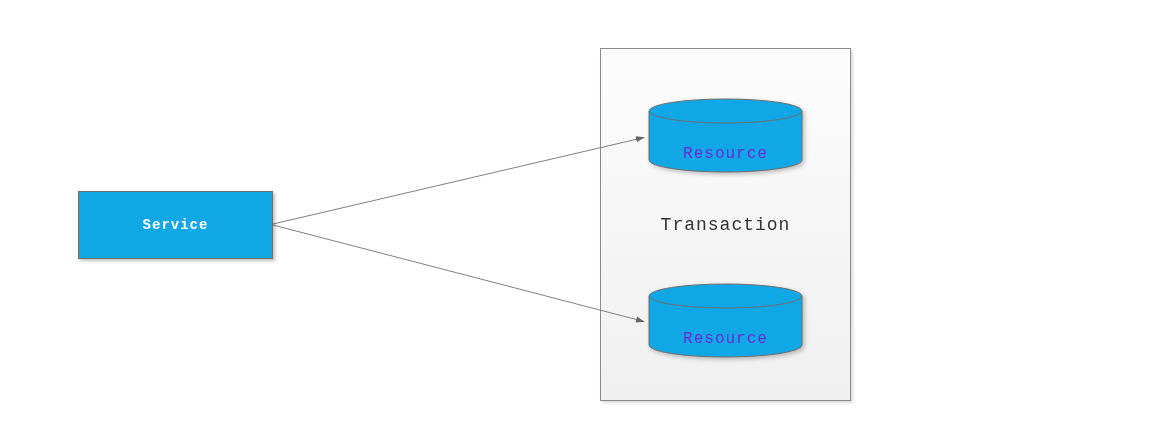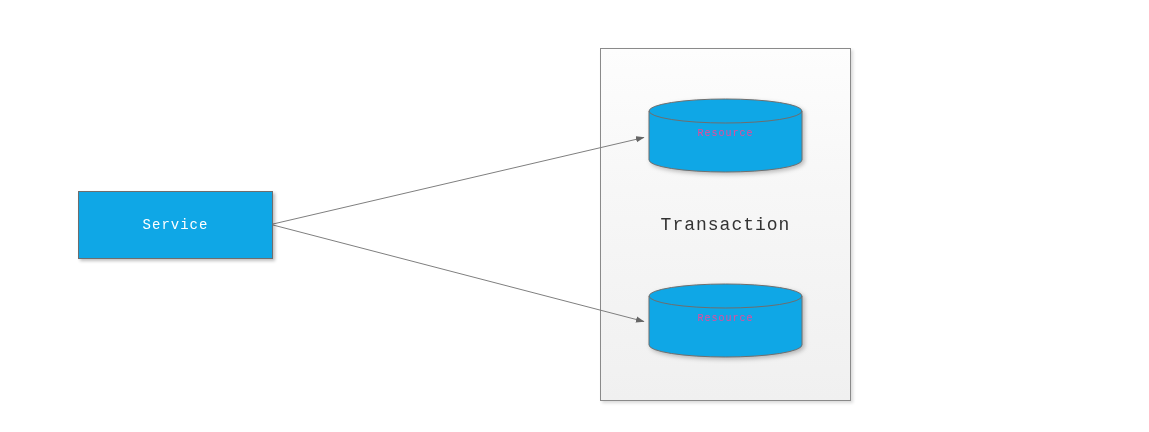--- a/index.html
+++ b/index.html
@@ -46,20 +46,21 @@
     position: absolute;
     left: 78px; top: 191px;
     width: 193px; height: 66px;
     background: #0fa7e6;
     border: 1px solid #6e6e6e;
     box-shadow: 2px 2px 3px rgba(0,0,0,0.25);
     z-index: 3;
     display: flex;
     align-items: center;
     justify-content: center;
+    font-weight: bold;
   }
   .node-rect .node-label {
     color: #ffffff;
     font-size: 14px;
     letter-spacing: 1px;
   }
   
   .cylinder {
     position: absolute;
     width: 155px; height: 75px;
@@ -67,27 +68,27 @@
   }
   .cylinder.cyl-1 { left: 648px; top: 98px; }
   .cylinder.cyl-2 { left: 648px; top: 283px; }
   .cylinder svg {
     position: absolute;
     left: 0; top: 0;
     filter: drop-shadow(2px 2px 2px rgba(0,0,0,0.25));
   }
   .cylinder .node-label {
     position: absolute;
-    left: 0; top: 8px;
+    left: 0; top: 28px;
     width: 100%; height: 55px;
     display: flex;
     align-items: center;
     justify-content: center;
-    color: #ec4899;
-    font-size: 10px;
+    color: #6d28d9;
+    font-size: 16px;
     letter-spacing: 1px;
   }
 </style>
 </head>
 <body>
 
 <div class="canvas">
 
   <div class="group-frame">
     <span class="group-label">Transaction</span>

